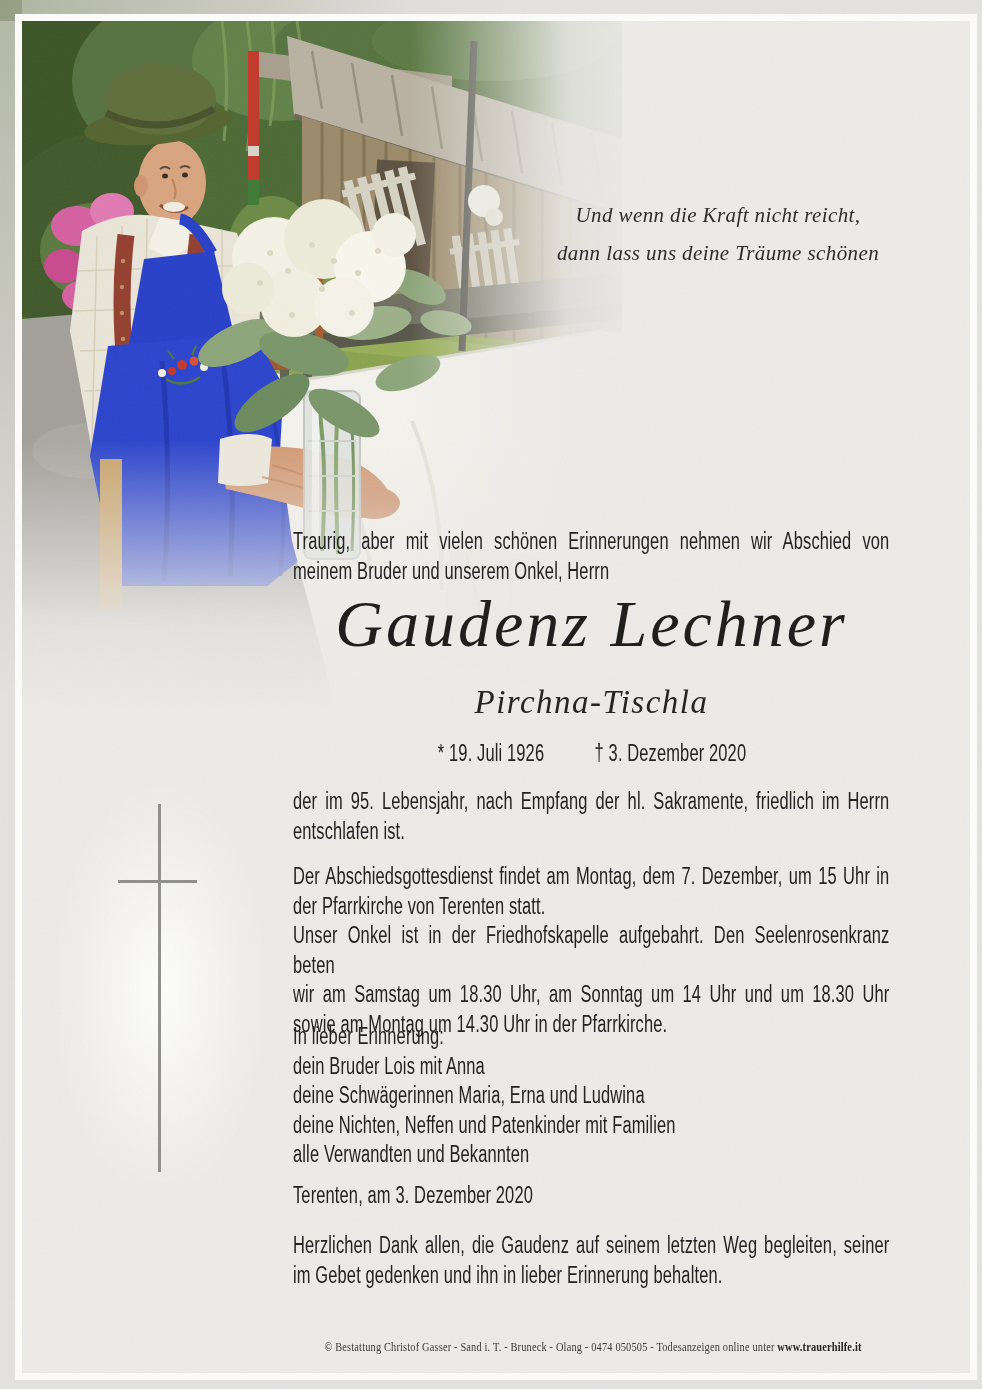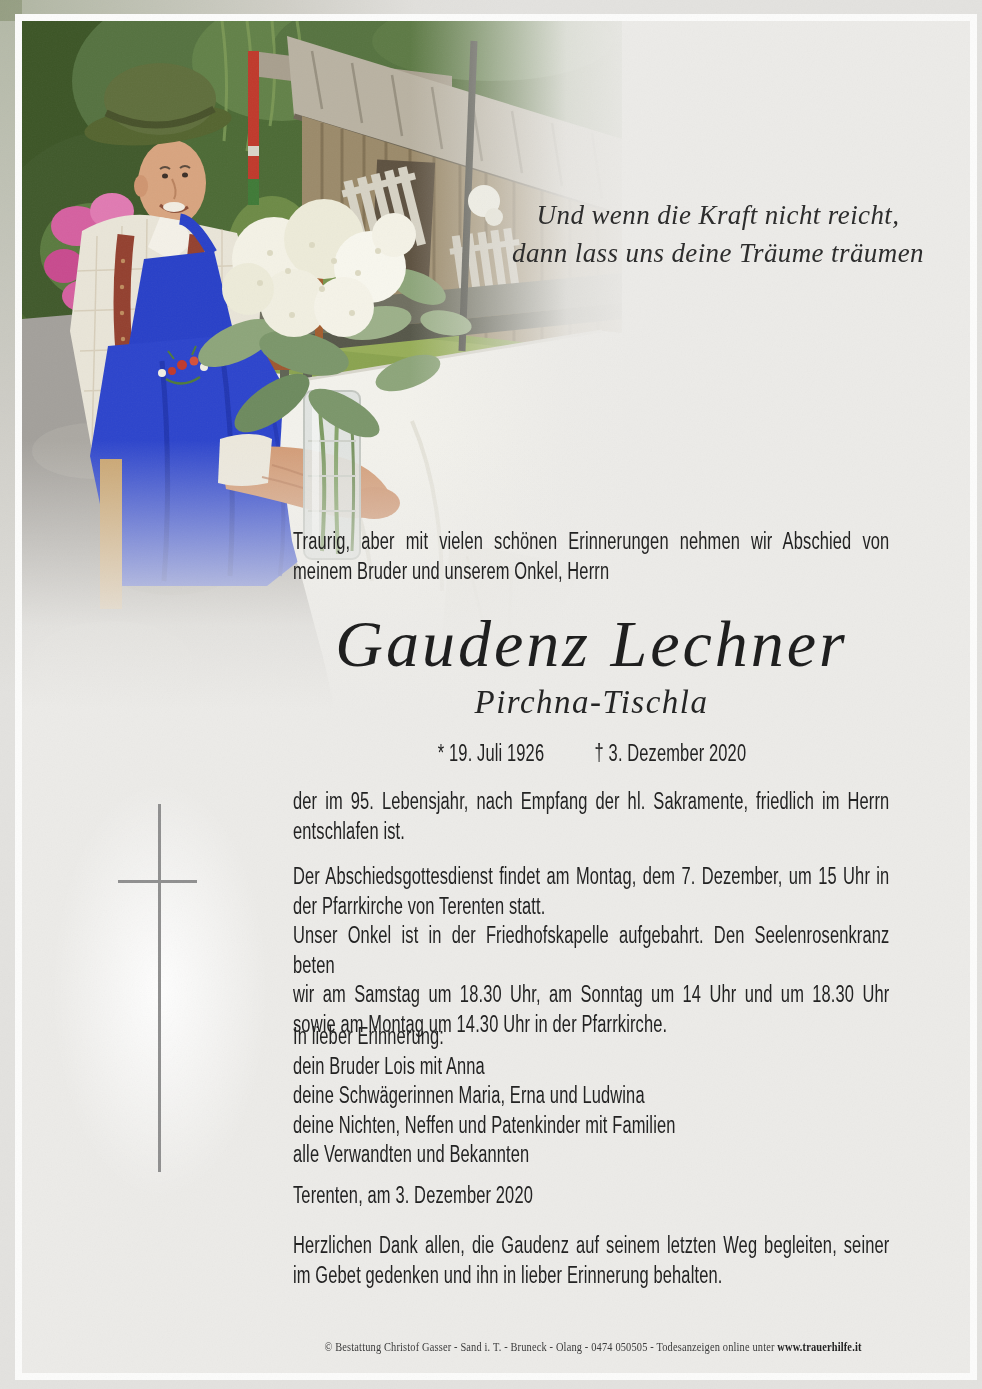--- a/index.html
+++ b/index.html
@@ -36,22 +36,22 @@
 
   
   .t { position:absolute; z-index:7; color:#232323; }
   .cond { width:852px; transform:scaleX(0.7); transform-origin:0 0;
           font-size:23.5px; line-height:29.6px; letter-spacing:.2px; }
   .cond-c { transform-origin:50% 0; }
   .jl { text-align:justify; text-align-last:justify; }
   .script { font-family:"Liberation Serif","DejaVu Serif",serif; font-style:italic; }
 
   .poem { left:468px; top:197px; width:500px; text-align:center;
-          font-size:27px; line-height:37.8px; letter-spacing:.4px; color:#2d2d2d;font-style:italic; }
-  .name-block { left:293px; top:606px; width:597px; text-align:center;
+          font-size:21px; line-height:37.8px; letter-spacing:.4px; color:#2d2d2d;font-style:italic; }
+  .name-block { left:293px; top:586px; width:597px; text-align:center;
                 font-size:66px; letter-spacing:3px; color:#1f1f1f; line-height:1.15; }
   .nick-block { left:293px; top:684px; width:597px; text-align:center;
                 font-size:33px; letter-spacing:1.5px; color:#252525;font-family:Liberation Serif, serif; }
   .dates-row { display:flex; justify-content:center; gap:72px; }
 
   .footer-inner { width:800px; transform:scaleX(0.77); transform-origin:50% 0;
                   font-family:"Liberation Serif","DejaVu Serif",serif; font-size:13.5px;
                   color:#3b3b3b; text-align:center; letter-spacing:.2px; }
   .footer-inner b { color:#222; }
 </style>
@@ -307,21 +307,21 @@
   <svg class="grain" width="982" height="1389">
     <filter id="g">
         <feTurbulence type="fractalNoise" baseFrequency="0.8" numOctaves="2"></feTurbulence>
         <feColorMatrix type="saturate" values="0"></feColorMatrix>
       </filter>
     <rect width="982" height="1389" filter="url(#g)" opacity="0.05"></rect>
   </svg>
 
   <div class="t poem script">
     <div>Und wenn die Kraft nicht reicht,</div>
-    <div>dann lass uns deine Träume träumen</div>
+    <div>dann lass uns deine Träume schönen</div>
   </div>
 
   <div class="t" style="left:293px; top:527px;">
     <div class="cond">
       <div class="jl">Traurig, aber mit vielen schönen Erinnerungen nehmen wir Abschied von</div>
       <div>meinem Bruder und unserem Onkel, Herrn</div>
     </div>
   </div>
 
   <div class="t name-block script">Gaudenz Lechner</div>

